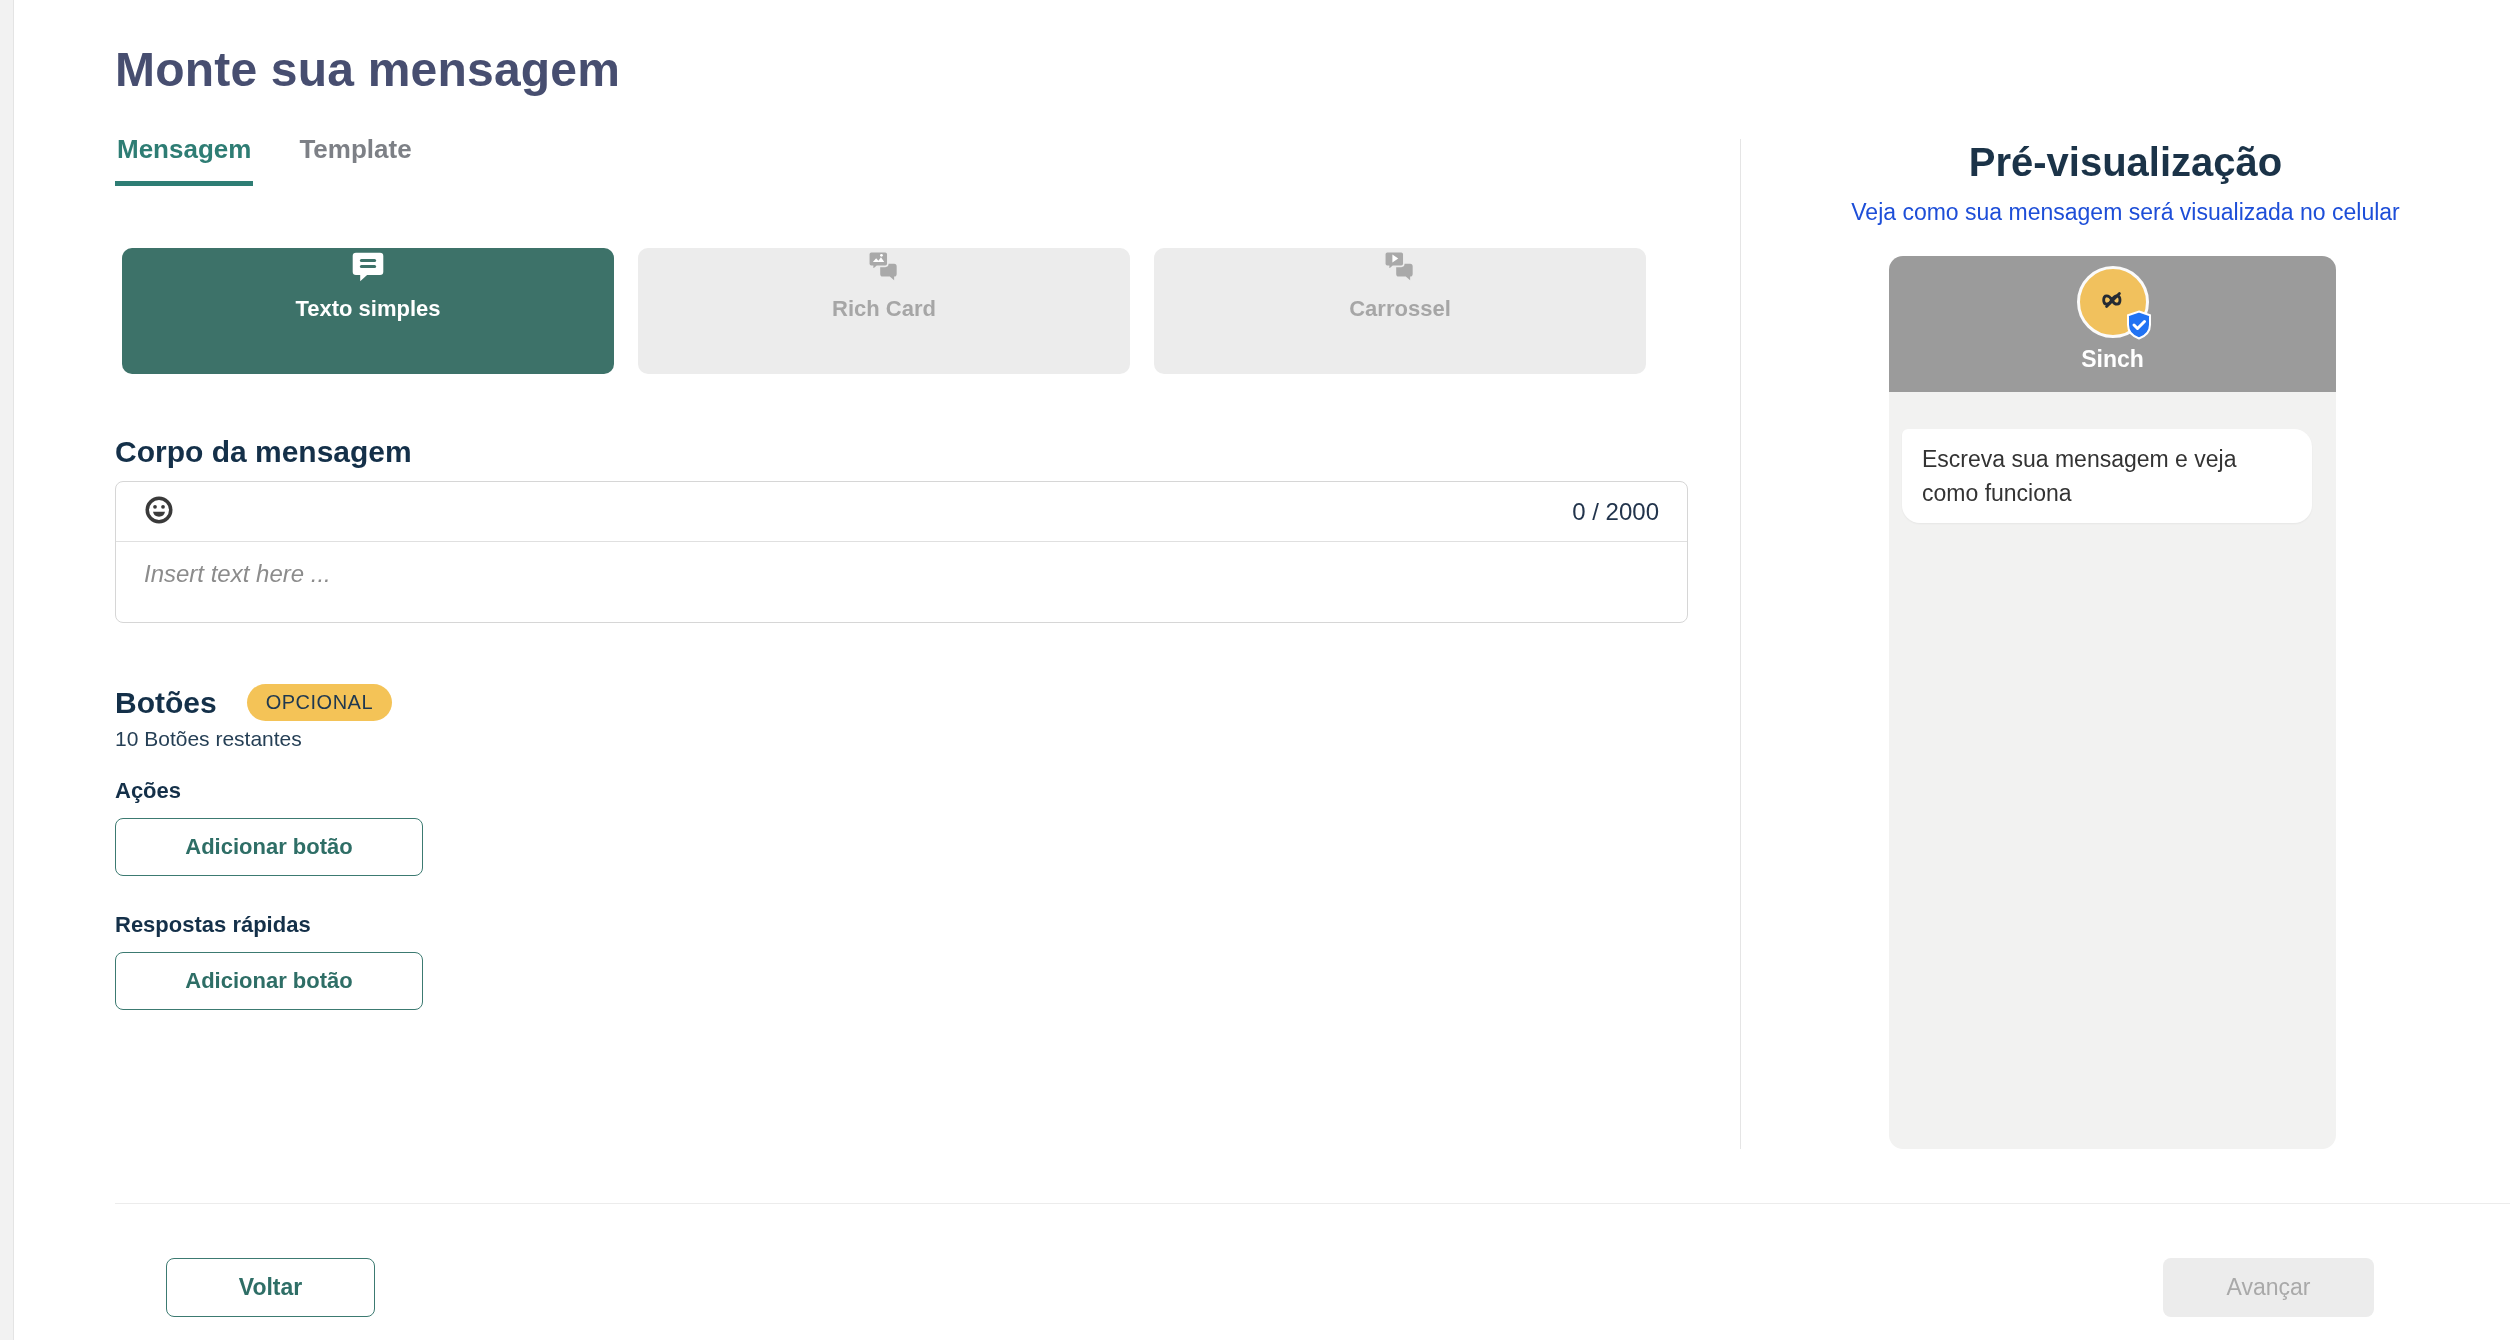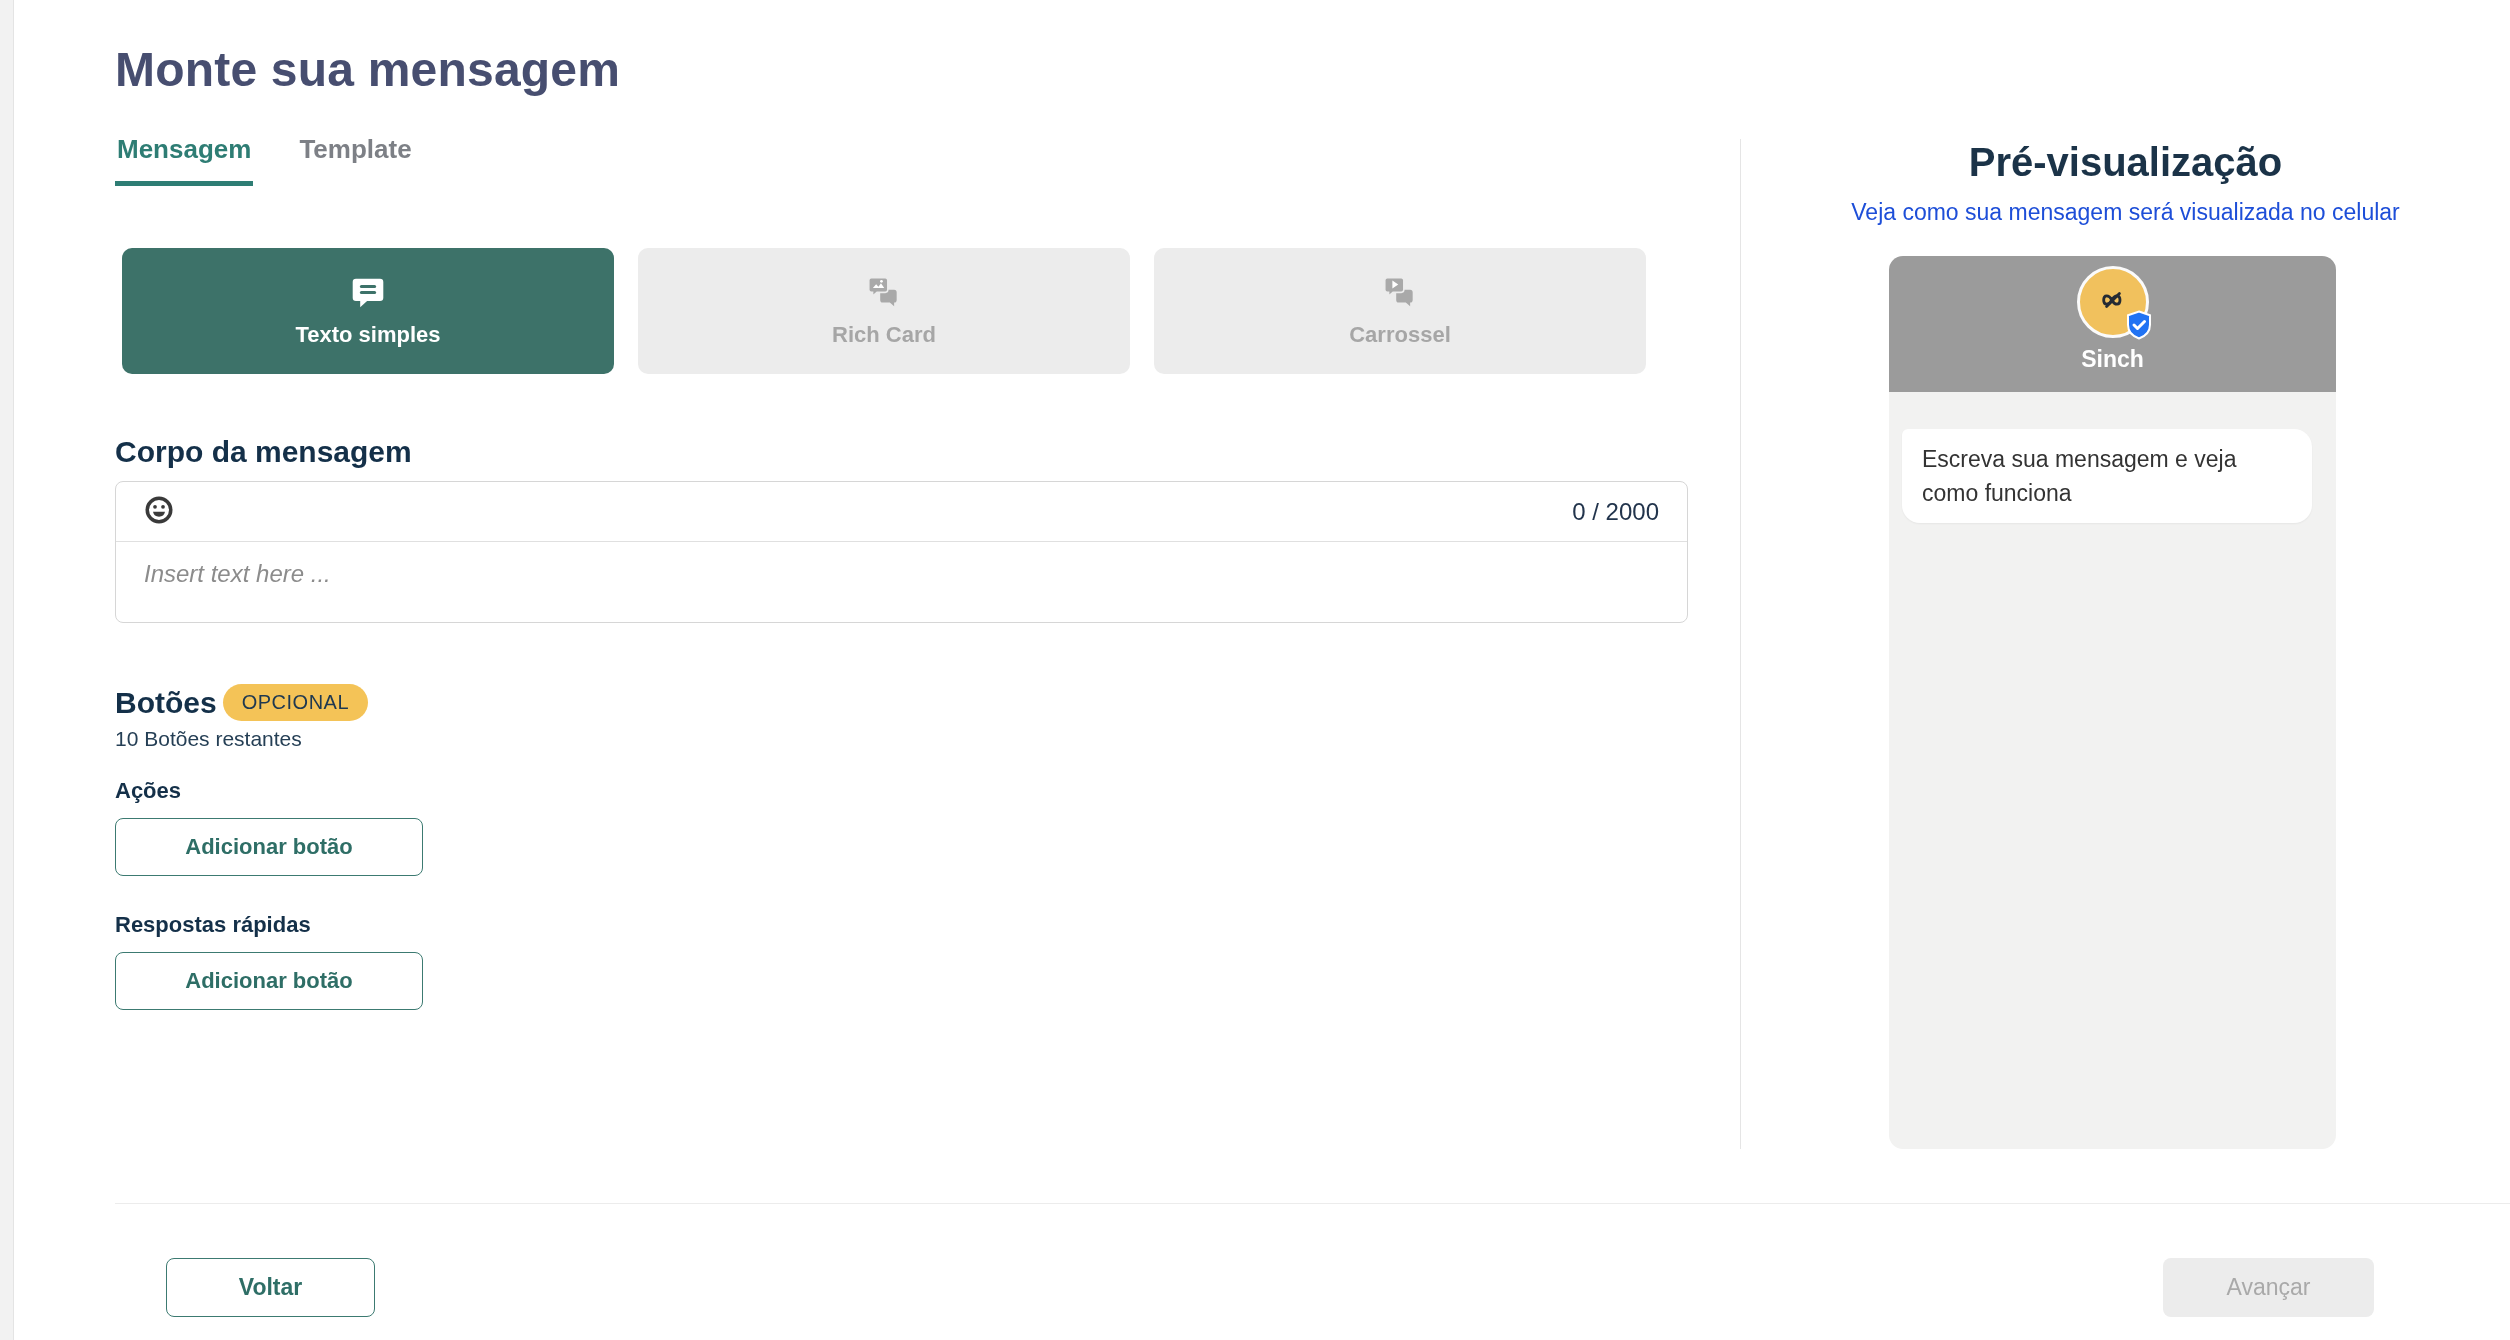--- a/index.html
+++ b/index.html
@@ -23,21 +23,21 @@
     background: none; border: none; cursor: pointer;
     font-family: inherit; font-size: 26px; font-weight: bold;
     color: #7d8086; padding: 0 2px 16px 2px; border-bottom: 5px solid transparent;
   }
   .tab.active { color: #2e7d74; border-bottom-color: #2e7d74; }
 
   .type-cards { position: absolute; left: 122px; top: 248px; display: flex; gap: 24px; }
   .type-card {
     width: 492px; height: 126px; border: none; border-radius: 10px;
     background: #ececec; color: #a6a6a6; cursor: pointer;
-    display: flex; flex-direction: column; align-items: center; justify-content: center;
+    display: flex; flex-direction: column; align-items: center; 
     gap: 10px; font-family: inherit;
   }
   .type-card.selected { background: #3d7269; color: #ffffff; }
   .type-label { font-size: 22px; font-weight: bold; }
   .type-icon { display: inline-flex; width: 38px; height: 38px; align-items: center; justify-content: center; }
 
   .section-heading { font-size: 30px; font-weight: bold; color: #143049; }
   .body-heading { position: absolute; left: 115px; top: 435px; }
 
   .editor {
@@ -50,21 +50,21 @@
   }
   .emoji-btn { background: none; border: none; cursor: pointer; display: inline-flex; }
   .char-counter { font-size: 24px; color: #22344c; }
   .editor-input {
     width: 100%; height: 79px; border: none; outline: none; resize: none;
     padding: 18px 28px; font-family: inherit; font-size: 24px; color: #333;
     background: transparent; border-radius: 0 0 8px 8px;
   }
   .editor-input::placeholder { font-style: italic; color: #8c8c8c; }
 
-  .buttons-head { position: absolute; left: 115px; top: 684px; display: flex; align-items: center; gap: 6px; }
+  .buttons-head { position: absolute; left: 115px; top: 684px; display: flex; align-items: center; gap: 30px; }
   .badge {
     background: #f4c357; color: #1e3850; font-size: 20px; font-weight: normal;
     padding: 7px 19px; border-radius: 999px; letter-spacing: 0.5px;
   }
   .remaining { position: absolute; left: 115px; top: 727px; font-size: 21px; color: #253f55; }
   .field-label { position: absolute; left: 115px; font-size: 22px; font-weight: bold; color: #143049; }
   .field-label.acoes { top: 778px; }
   .field-label.respostas { top: 912px; }
 
   .outline-btn {

